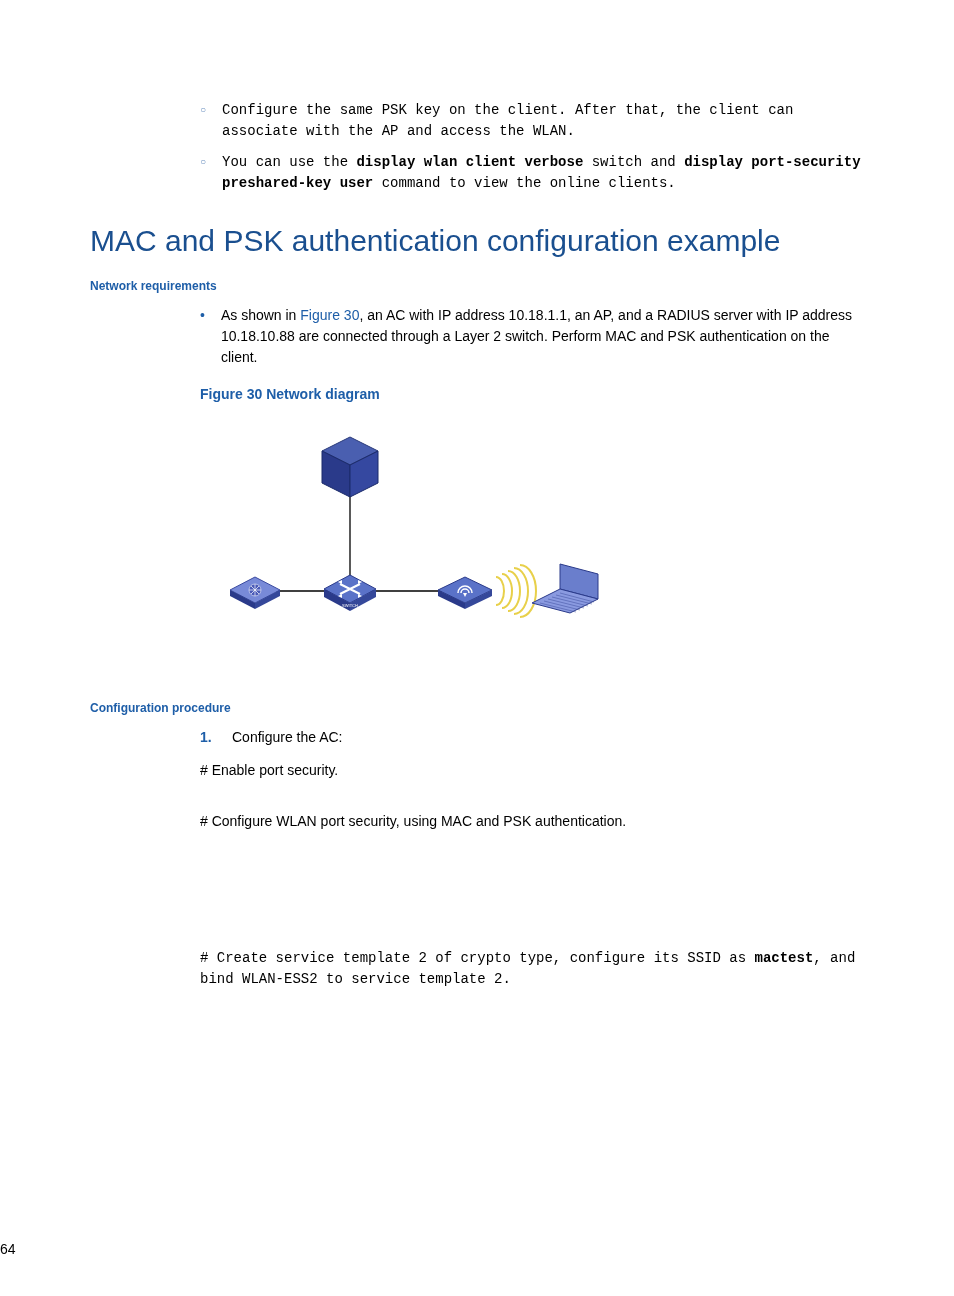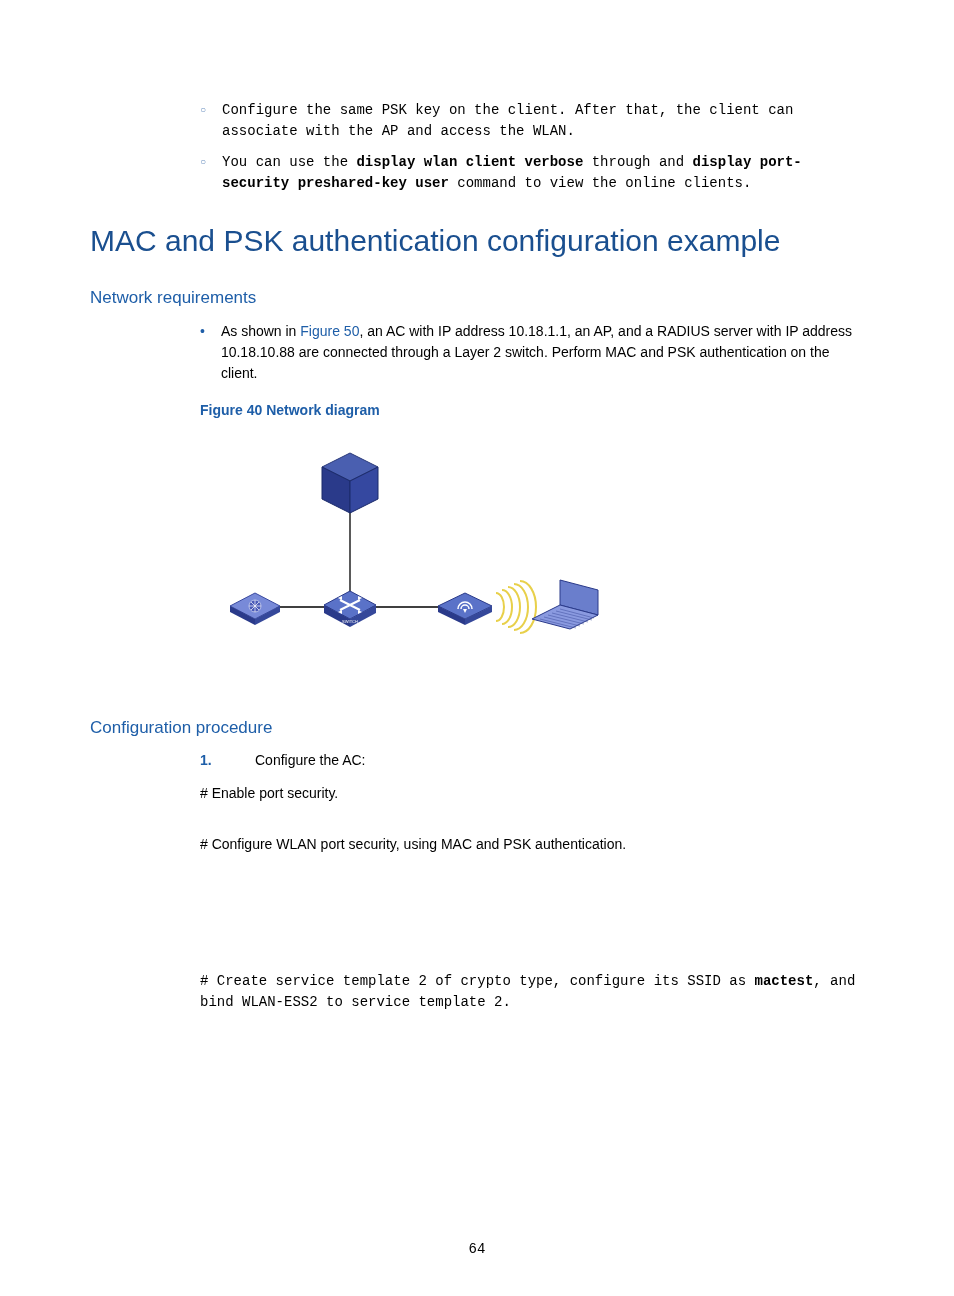--- a/index.html
+++ b/index.html
@@ -22,78 +22,78 @@
     font-family: "Arial Narrow", Arial, sans-serif;
     font-weight: 400;
     font-stretch: condensed;
     color: #1a4f8f;
     font-size: 30px;
     margin-bottom: 14px;
     margin-top: 2px;
   }
   h2 {
     color: #1e5ea8;
-    font-size: 17px;
-    font-weight: 400;
+    font-size: 12px;
+    font-weight: 700;
     margin-bottom: 10px;
-    margin-top: 22px;
+    margin-top: 14px;
   }
   .main-bullet { display: flex; margin-left: 110px; margin-bottom: 16px; }
   .main-bullet .marker { color: #1e5ea8; margin-right: 16px; font-size: 14px; line-height: 20px; }
   .main-bullet .text { flex: 1; }
   .link { color: #1e5ea8; }
   .figure-title {
     color: #1e5ea8;
     font-weight: 700;
     font-size: 14px;
     margin-left: 110px;
     margin-bottom: 14px;
   }
   .diagram-wrap {
     margin-left: 110px;
     margin-bottom: 40px;
     height: 240px;
     position: relative;
   }
   .ol-item { display: flex; margin-left: 110px; margin-bottom: 6px; }
   .ol-item .marker { color: #1e5ea8; font-weight: 700; margin-right: 16px; width: 16px; }
-  .ol-item .text { flex: 1; margin-left: 23px; }
+  .ol-item .text { flex: 1; }
   .indent-text { margin-left: 110px; margin-top: 12px; margin-bottom: 30px; }
-  .page-num { position: absolute; bottom: 36px; width: 100%; left: 0; text-align: center; font-size: 14px; font-family: Liberation Mono, monospace; }
+  .page-num { position: absolute; bottom: 36px; width: 100%; left: 0; font-size: 14px; }
   b { font-weight: 700; }
   svg { display: block; }
 </style>
 </head>
 <body>
 
 <div class="bullet-list">
   <div class="sub-bullet">
     <div class="marker">○</div>
     <div class="text">Configure the same PSK key on the client. After that, the client can associate with the AP and access the WLAN.</div>
   </div>
   <div class="sub-bullet">
     <div class="marker">○</div>
     <div class="text">
-      <span>You can use the </span><b>display wlan client verbose</b><span> through and </span><b>display port-security preshared-key user</b><span> command to view the online clients.</span>
+      <span>You can use the </span><b>display wlan client verbose</b><span> switch and </span><b>display port-security preshared-key user</b><span> command to view the online clients.</span>
     </div>
   </div>
 </div>
 
 <h1>MAC and PSK authentication configuration example</h1>
 
 <h2>Network requirements</h2>
 
 <div class="main-bullet">
   <div class="marker">•</div>
   <div class="text">
-    <span>As shown in </span><span class="link">Figure 50</span><span>, an AC with IP address 10.18.1.1, an AP, and a RADIUS server with IP address 10.18.10.88 are connected through a Layer 2 switch. Perform MAC and PSK authentication on the client.</span>
+    <span>As shown in </span><span class="link">Figure 30</span><span>, an AC with IP address 10.18.1.1, an AP, and a RADIUS server with IP address 10.18.10.88 are connected through a Layer 2 switch. Perform MAC and PSK authentication on the client.</span>
   </div>
 </div>
 
-<div class="figure-title">Figure 40 Network diagram</div>
+<div class="figure-title">Figure 30 Network diagram</div>
 
 <div class="diagram-wrap">
 <svg width="400" height="230" viewBox="0 0 400 230">
 
   <line x1="150" y1="72" x2="150" y2="170" stroke="#000" stroke-width="1.3"></line>
   <line x1="55" y1="172" x2="150" y2="172" stroke="#000" stroke-width="1.3"></line>
   <line x1="150" y1="172" x2="265" y2="172" stroke="#000" stroke-width="1.3"></line>
 
   <g>
     <polygon points="150,18 178,32 150,46 122,32" fill="#4a5fb0" stroke="#2a3a7a" stroke-width="1"></polygon>

